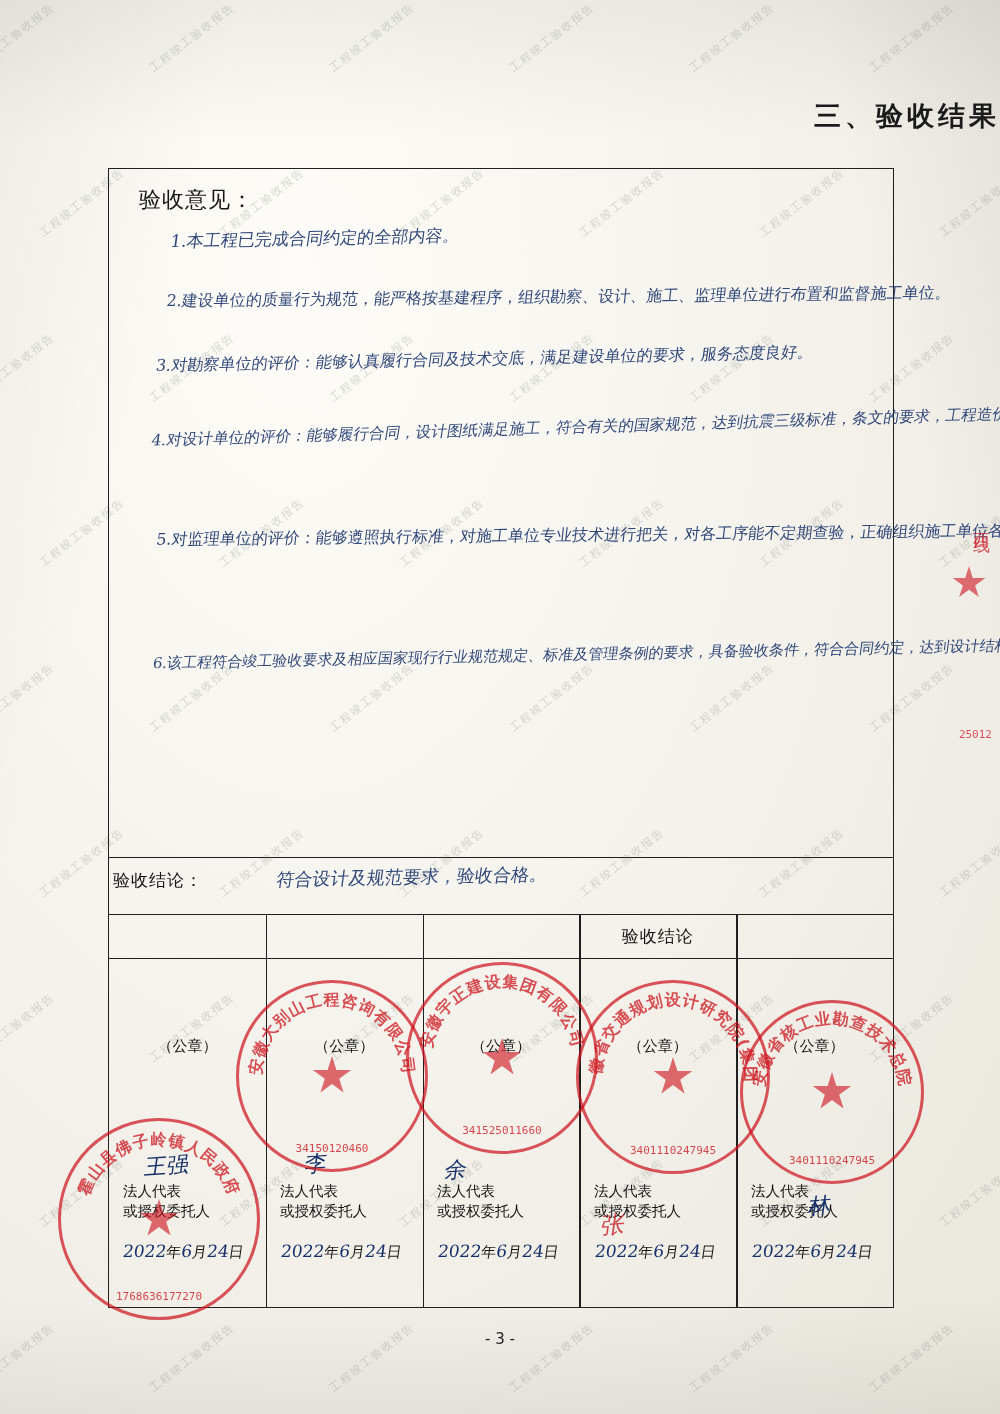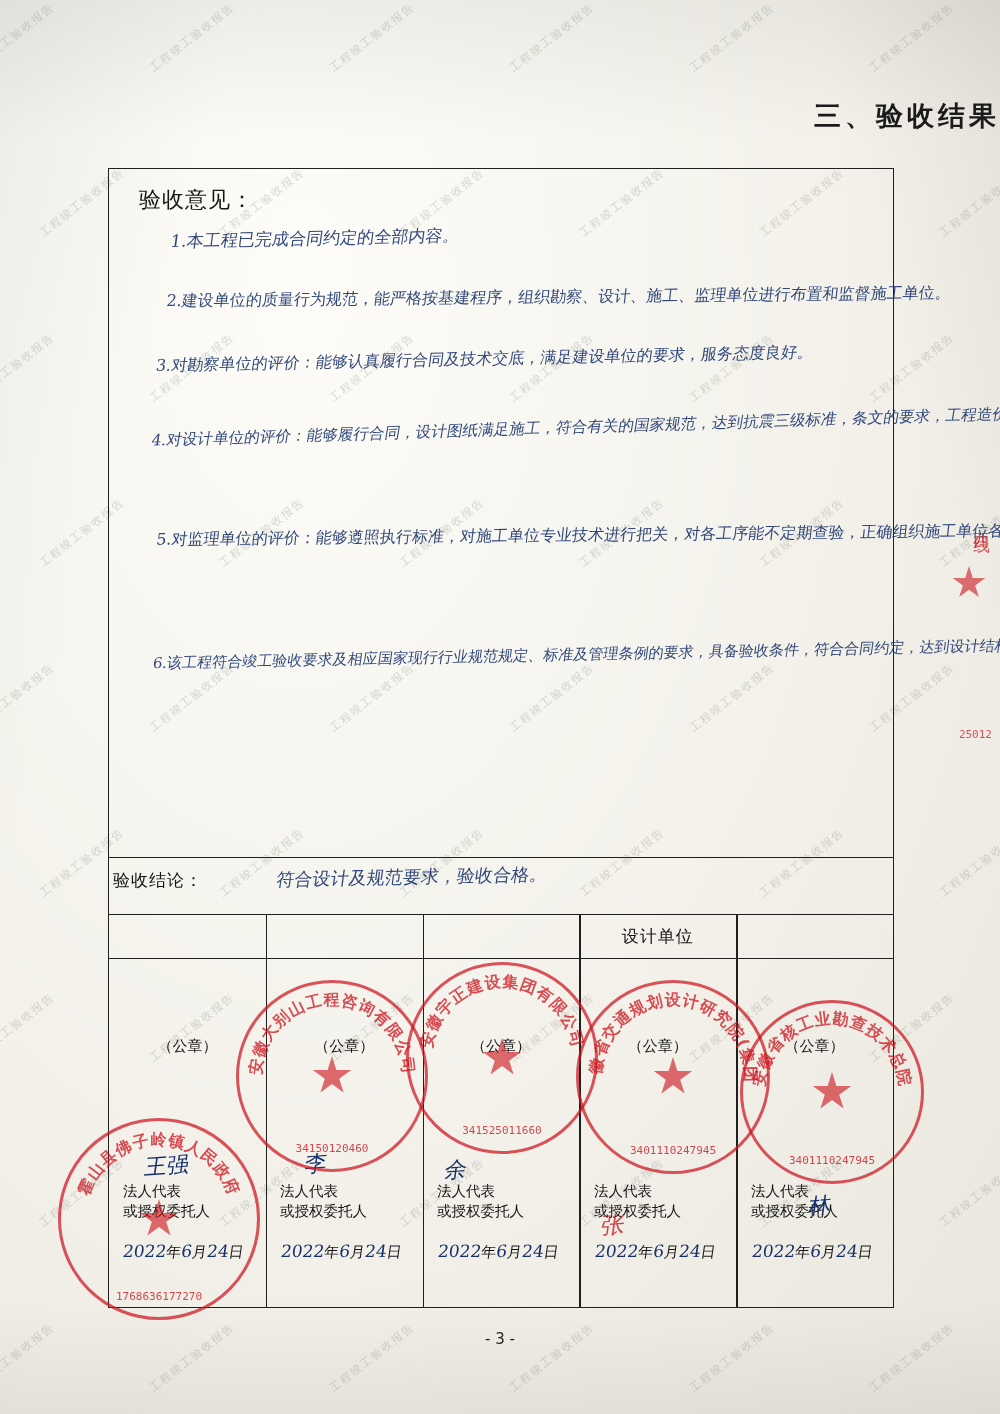--- a/index.html
+++ b/index.html
@@ -227,21 +227,21 @@
     <div class="hw i" style="left:168px;top:696px;font-size:18px;">符合设计及规范要求，验收合格。</div>
 
     <div class="divider" style="top:745px;"></div>
     <div class="divider" style="top:789px;"></div>
 
     <div class="vline" style="left:156.8px;top:745px;bottom:0;"></div>
     <div class="vline" style="left:313.6px;top:745px;bottom:0;"></div>
     <div class="vline" style="left:470.4px;top:745px;bottom:0;"></div>
     <div class="vline" style="left:627.2px;top:745px;bottom:0;"></div>
 
-    <div class="unit-head" style="left:470.4px;width:156.8px;top:745px;">设计单位</div>
+    <div class="unit-head" style="left:470.4px;width:156.8px;top:745px;">验收结论</div>
 
     <div class="seal-label" style="left:0;width:156.8px;top:868px;">（公章）</div>
     <div class="seal-label" style="left:156.8px;width:156.8px;top:868px;">（公章）</div>
     <div class="seal-label" style="left:313.6px;width:156.8px;top:868px;">（公章）</div>
     <div class="seal-label" style="left:470.4px;width:156.8px;top:868px;">（公章）</div>
     <div class="seal-label" style="left:627.2px;width:156.8px;top:868px;">（公章）</div>
 
     <div class="rep-label" style="left:14px;top:1012px;">
       <div>法人代表</div>
       <div>或授权委托人</div>

